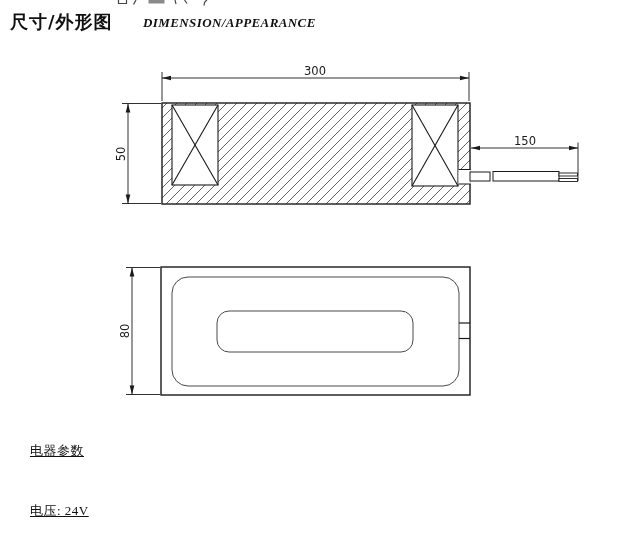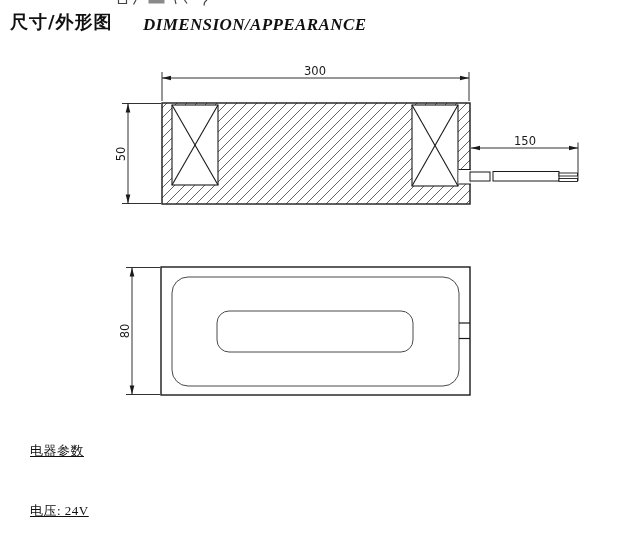--- a/index.html
+++ b/index.html
@@ -12,21 +12,21 @@
   }
   .title-zh{
     position:absolute;left:10px;top:10px;
     font-family:"DejaVu Sans", sans-serif;
     font-size:18px;font-weight:bold;color:#111;
     letter-spacing:1px;white-space:nowrap;
   }
   .title-en{
     position:absolute;left:143px;top:15px;
     font-family:"Liberation Serif", serif;
-    font-size:17px;font-weight:bold;font-style:italic;color:#111;
+    font-size:13px;font-weight:bold;font-style:italic;color:#111;
     letter-spacing:0.4px;white-space:nowrap;
   }
   #drawing{position:absolute;left:0;top:0;}
   .specs{
     position:absolute;left:30px;top:401px;
     font-family:"Liberation Serif", serif;
     font-size:13px;color:#111;
     line-height:20px;
     letter-spacing:0.5px;
     white-space:pre;

